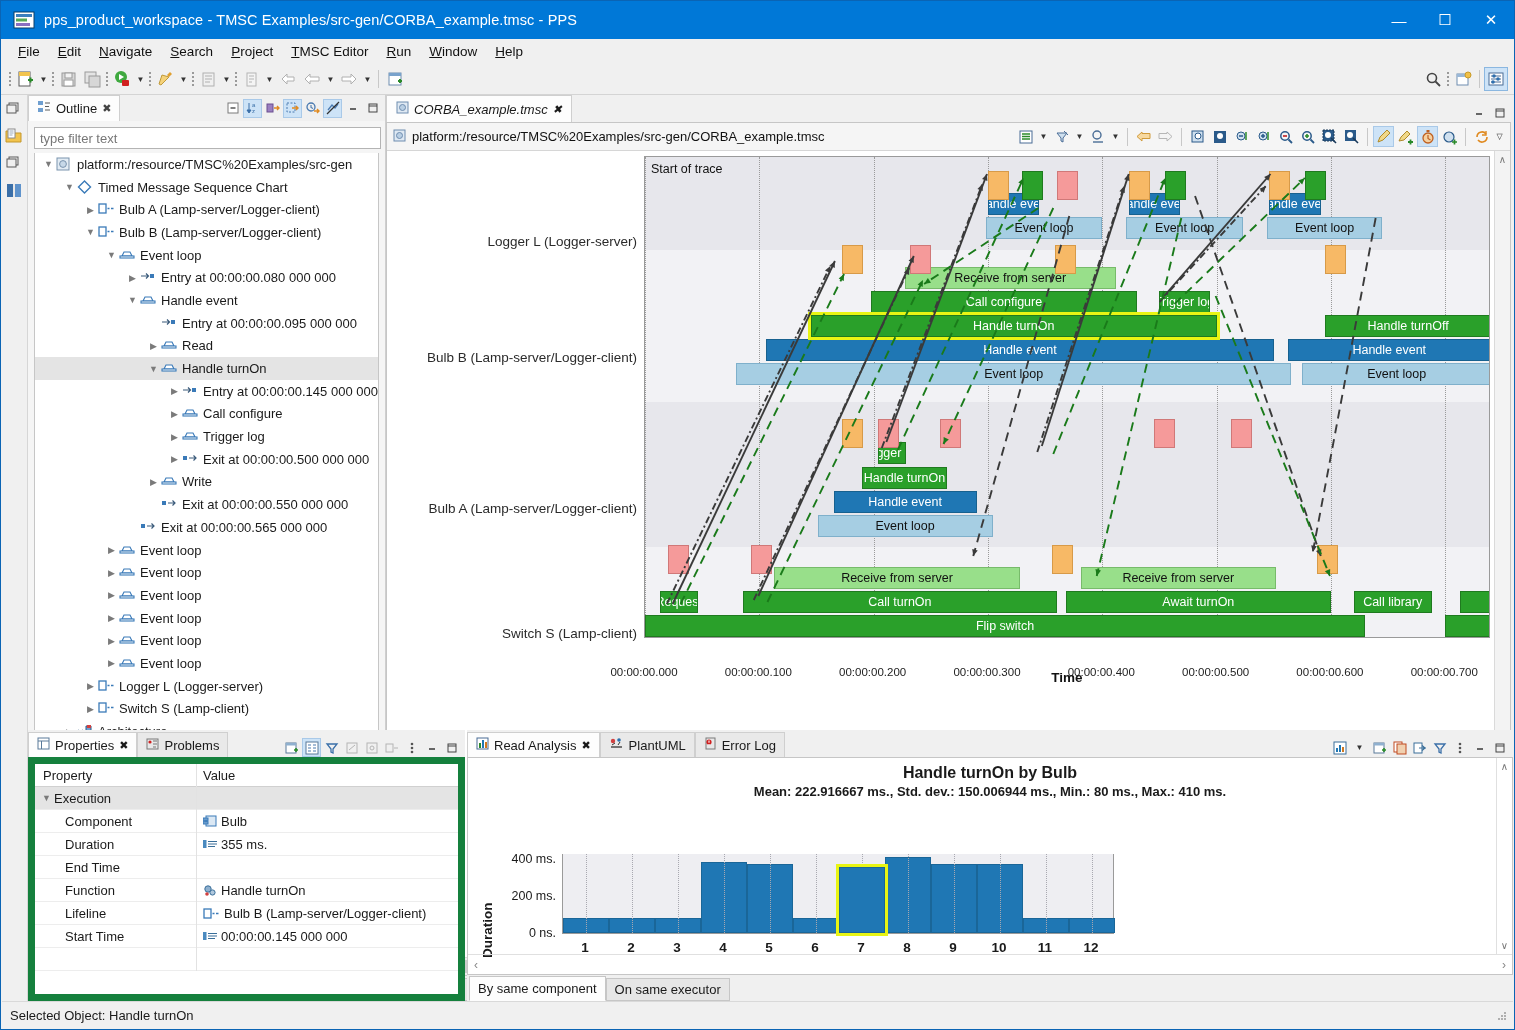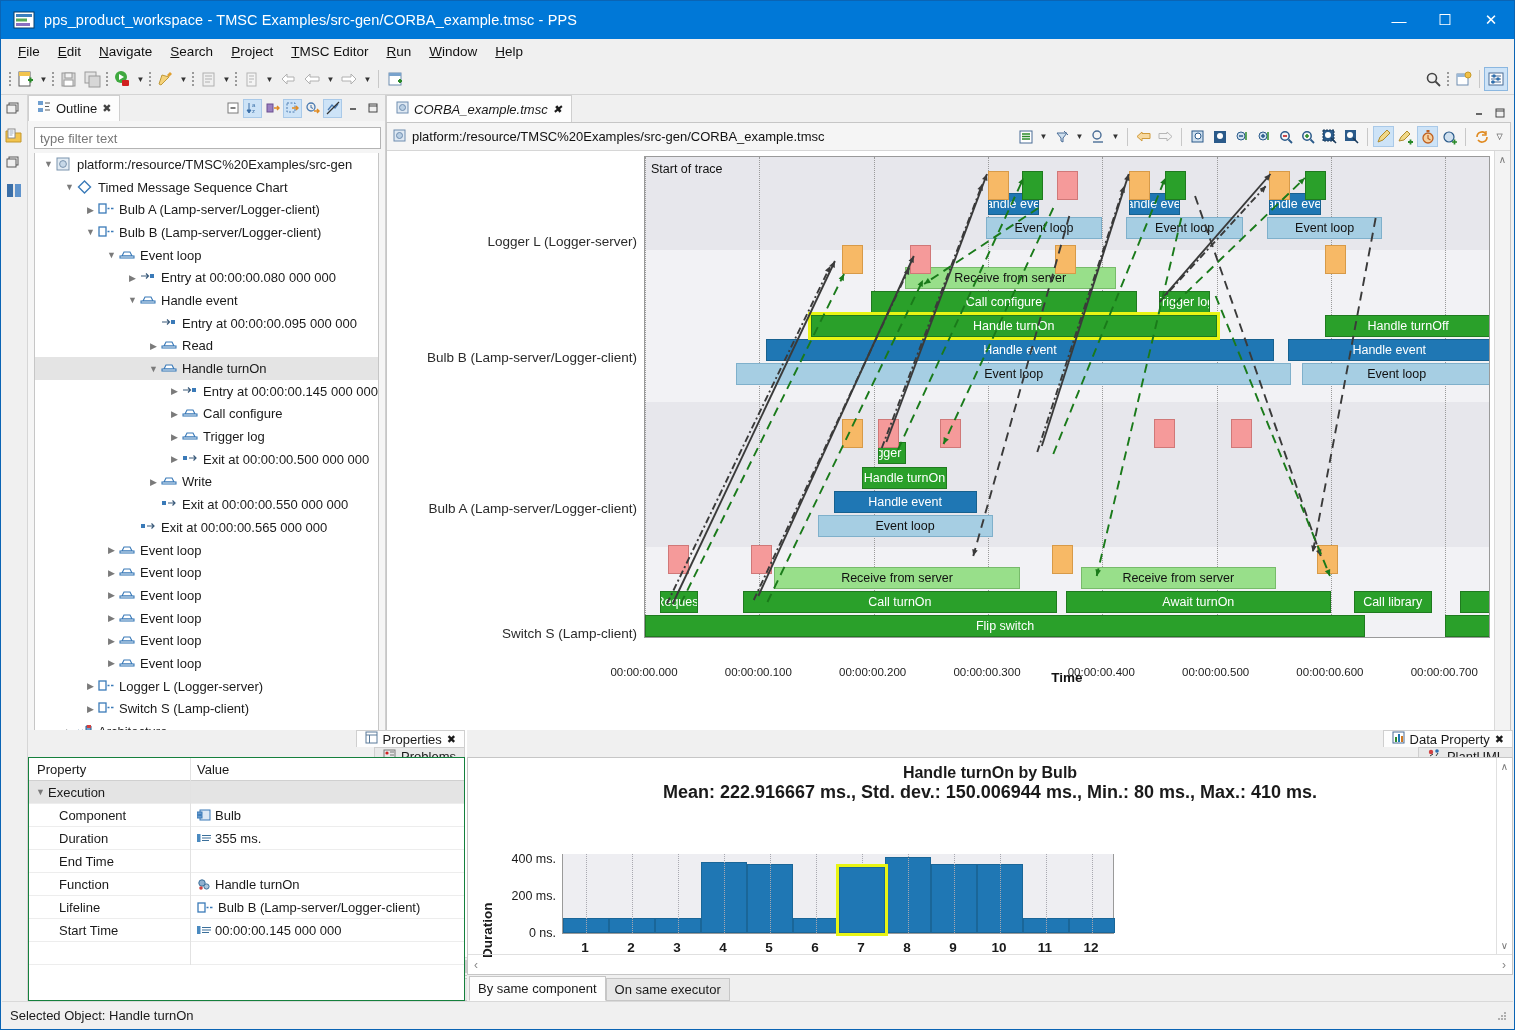--- a/index.html
+++ b/index.html
@@ -94,35 +94,35 @@
   .start-trace { position:absolute; font-size:12.5px; color:#111; }
 
   
   .btabrow { height:25px; display:flex; align-items:flex-end; background:#f0f0f0; padding-left:2px; }
   .btab { height:23px; display:flex; align-items:center; padding:0 8px; font-size:13px; border:1px solid #c6c6c6; background:#e6e6e6; }
   .btab.act { background:#fdfdfd; height:25px; border-bottom-color:#fdfdfd; }
 
   
   .bottom { height:271px; display:flex; position:absolute; left:27px; right:1px; bottom:28px; }
   .props { width:437px; display:flex; flex-direction:column; background:#f0f0f0; }
-  .pt-row { height:27px; display:flex; align-items:flex-end; background:#f0f0f0;flex-direction:column; }
+  .pt-row { height:27px; display:flex; align-items:flex-end; background:#f0f0f0; }
   .ptab { height:25px; display:flex; align-items:center; gap:5px; padding:0 8px; font-size:13px; border:1px solid #cfcfcf; border-bottom:none; background:#fdfdfd; }
   .ptab.inact { background:#e9e9e9; }
   .ptools { margin-left:auto; display:flex; align-items:center; gap:1px; padding-right:4px; }
-  .ptbl { flex:1; background:#fff; border:1px solid #15803d; overflow:hidden; }
+  .ptbl { flex:1; background:#fff; border:7px solid #15803d; overflow:hidden; }
   .prow { height:23px; display:flex; align-items:center; font-size:13px; border-bottom:1px solid #ededed; }
   .prow.hdr { background:#fff; border-bottom:1px solid #d0d0d0; }
   .prow.grp { background:#e4e4e4; }
   .pcell1 { width:162px; padding-left:8px; border-right:1px solid #e2e2e2; height:23px; display:flex; align-items:center; overflow:hidden; white-space:nowrap; }
   .pcell2 { flex:1; padding-left:6px; height:26px; display:flex; align-items:center; gap:4px; overflow:hidden; white-space:nowrap; }
 
   .dataan { flex:1; display:flex; flex-direction:column; background:#f0f0f0; margin-left:2px; }
   .da-body { flex:1; background:#fff; border:1px solid #c6c6c6; position:relative; overflow:hidden; }
   .da-title { text-align:center; font-weight:bold; font-size:16px; margin-top:6px; }
-  .da-sub { text-align:center; font-weight:bold; font-size:18px; line-height:16px; margin:2px 26px 0 26px; }
+  .da-sub { text-align:center; font-weight:bold; font-size:13px; line-height:16px; margin:2px 26px 0 26px; }
   .histo { position:absolute; left:94px; right:24px; top:96px; bottom:38px; background:#eeeef2; border:1px solid #9a9a9a; border-top:none;}
   .hbar { position:absolute; bottom:0; background:#1f77b4; border:1px solid #1a6698; }
   .hbar.sel { outline:3px solid #e8f514; z-index:5; }
   .hgrid { position:absolute; top:0; bottom:0; border-left:1px dotted #a8a8b0; }
   .ylab { position:absolute; right:0; font-size:12.5px; text-align:right; }
   .xlab { position:absolute; font-size:13.5px; text-align:center; font-weight:bold; }
   .ytitle { position:absolute; font-size:13.5px; font-weight:bold; transform:rotate(-90deg); transform-origin:left top; white-space:nowrap; }
   .da-hscroll { position:absolute; left:0; right:0; bottom:0; height:20px; border-top:1px solid #e0e0e0; display:flex; align-items:center; justify-content:space-between; padding:0 6px; color:#888; font-size:12px;}
   .da-vscroll { position:absolute; right:0; top:0; bottom:20px; width:16px; border-left:1px solid #e0e0e0; display:flex; flex-direction:column; align-items:center; justify-content:space-between; padding:3px 0; color:#777; font-size:10px;}
 
@@ -1274,21 +1274,21 @@
 
     <div class="dataan">
       <div class="pt-row" id="databs">
           <div class="ptab">
             <span><svg width="13" height="13" viewBox="0 0 13 13">
                 <rect x="1" y="1" width="11" height="11" fill="#fff" stroke="#4a6d96"></rect>
                 <rect x="3" y="6" width="2" height="5" fill="#2a8a2a"></rect>
                 <rect x="6" y="3" width="2" height="8" fill="#1f77b4"></rect>
                 <rect x="9" y="5" width="2" height="6" fill="#d07820"></rect>
               </svg></span>
-            <span>Data Property</span>
+            <span>Read Analysis</span>
             <span style="font-size:11px">✖</span>
           </div>
           <div class="ptab inact">
             <span><svg width="15" height="13" viewBox="0 0 15 13">
                 <circle cx="4" cy="4" r="2.2" fill="#d04040"></circle>
                 <circle cx="10" cy="3" r="1.8" fill="#2a6fae"></circle>
                 <path d="M2 10h11" stroke="#333" stroke-width="1.3"></path>
                 <path d="M3 8l3-2M9 8l2-3" stroke="#333"></path>
               </svg></span>
             <span>PlantUML</span>

